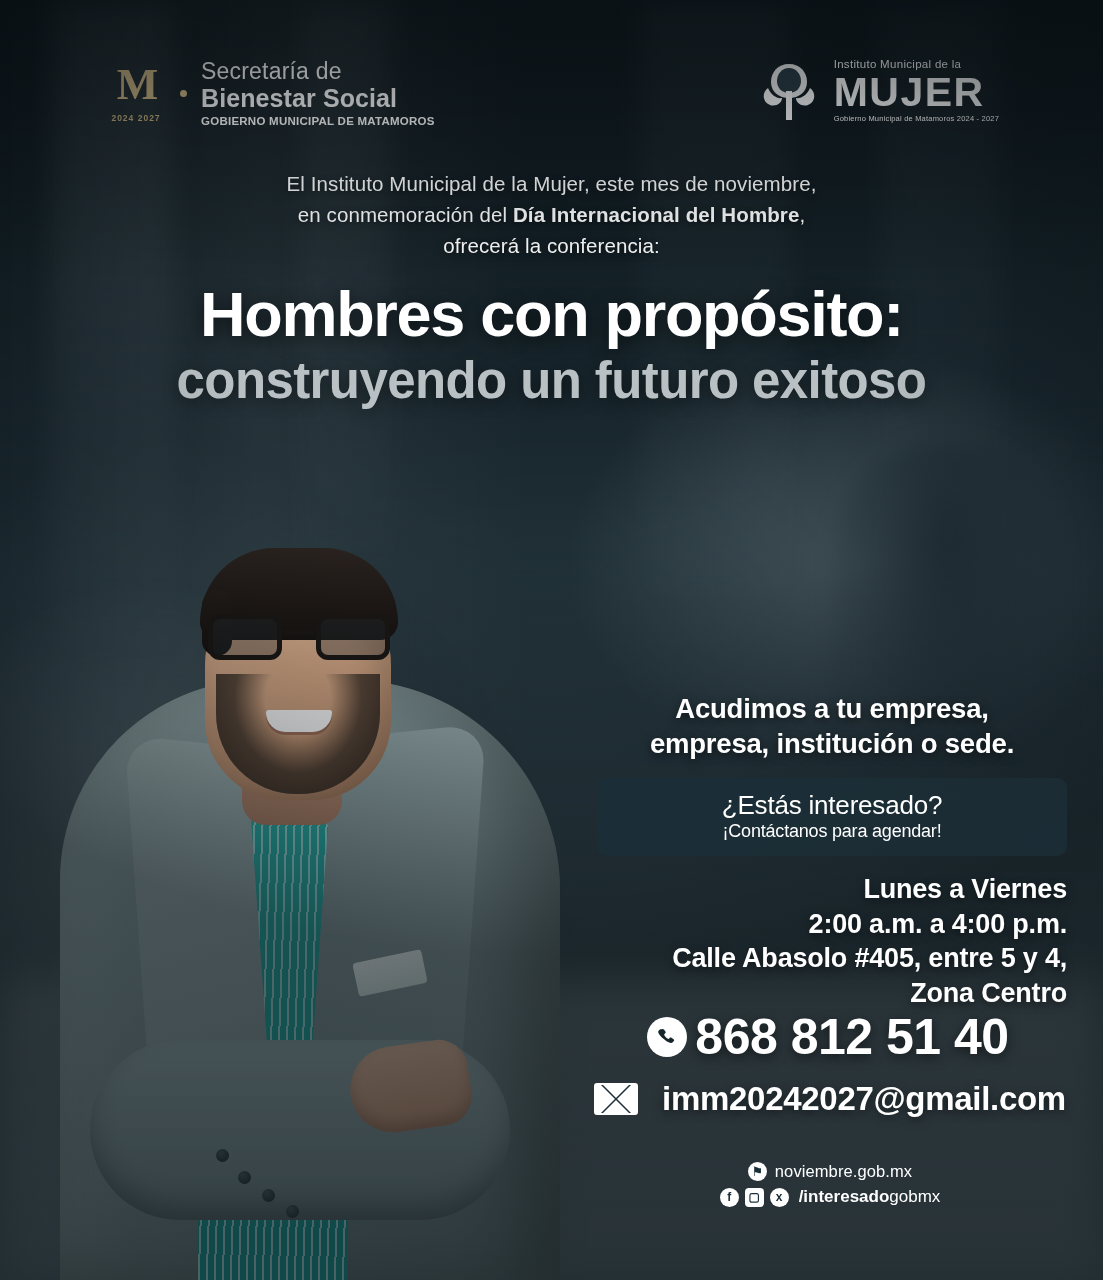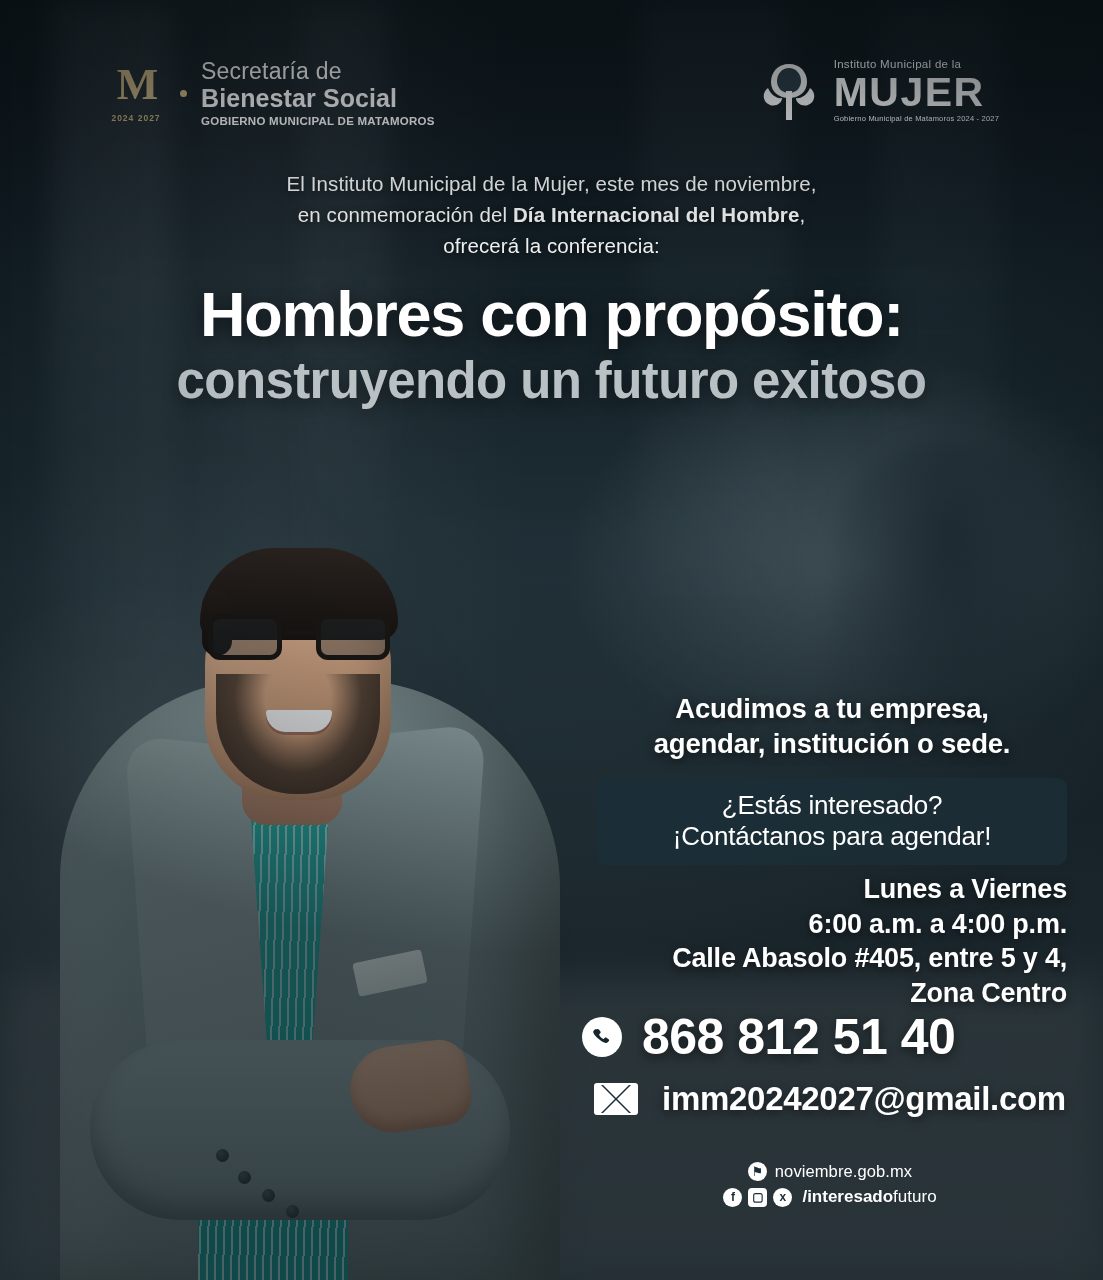--- a/index.html
+++ b/index.html
@@ -255,32 +255,32 @@
     position:absolute; right:36px; top:778px; width:470px;
     background:rgba(27,46,55,.88);
     border-radius:10px;
     padding:12px 10px 14px;
     text-align:center;
   }
   .cta-box .c1, .cta-box .c2 {
     color:#ffffff; font-weight:400; letter-spacing:-.2px;
   }
   .cta-box .c1 { font-size:26px; line-height:1.18; }
-  .cta-box .c2 { font-size:26px; line-height:1.18; }
+  .cta-box .c2 { font-size:18px; line-height:1.18; }
 
   .schedule {
     position:absolute; right:36px; top:872px; width:470px;
     text-align:right; color:#ffffff; font-weight:700;
     font-size:27px; line-height:1.28; letter-spacing:-.2px;
     text-shadow:0 3px 9px rgba(0,0,0,.5);
   }
 
   .phone-row {
-    position:absolute; right:55px; top:1008px; width:466px;
-    display:flex; align-items:center; justify-content:flex-start; gap:20px;
+    position:absolute; right:42px; top:1008px; width:466px;
+    display:flex; align-items:center; justify-content:center; gap:8px;
   }
   .icon-circle {
     width:40px; height:40px; border-radius:50%;
     background:#ffffff; display:flex; align-items:center; justify-content:center;
     flex:0 0 auto;
   }
   .icon-circle svg { display:block; }
   .phone-row .num {
     color:#ffffff; font-weight:700; font-size:50px; letter-spacing:-.5px;
     text-shadow:0 3px 12px rgba(0,0,0,.55);
@@ -411,31 +411,31 @@
     <div class="button" style="left:196px; bottom:118px;"></div>
     <div class="button" style="left:218px; bottom:96px;"></div>
     <div class="button" style="left:242px; bottom:78px;"></div>
     <div class="button" style="left:266px; bottom:62px;"></div>
   </div>
 
   <div class="vignette"></div>
 
   <div class="acudimos">
     <div>Acudimos a tu empresa,</div>
-    <div>agendar, institución o sede.</div>
+    <div>empresa, institución o sede.</div>
   </div>
 
   <div class="cta-box">
     <div class="c1">¿Estás interesado?</div>
     <div class="c2">¡Contáctanos para agendar!</div>
   </div>
 
   <div class="schedule">
     <div>Lunes a Viernes</div>
-    <div>6:00 a.m. a 4:00 p.m.</div>
+    <div>2:00 a.m. a 4:00 p.m.</div>
     <div>Calle Abasolo #405, entre 5 y 4,</div>
     <div>Zona Centro</div>
   </div>
 
   <div class="phone-row">
     <span class="icon-circle">
       <svg width="22" height="22" viewBox="0 0 24 24" aria-hidden="true">
         <path d="M6.6 3.5c.6-.5 1.5-.4 2 .3l1.7 2.3c.4.6.3 1.4-.2 1.9l-.9.8c-.3.3-.4.7-.2 1 .9 1.8 2.4 3.3 4.2 4.2.3.2.8.1 1-.2l.8-.9c.5-.5 1.3-.6 1.9-.2l2.3 1.7c.7.5.8 1.4.3 2l-1.2 1.3c-.6.7-1.6 1-2.5.8-2.6-.6-5.2-2.1-7.3-4.2S3.1 9.6 2.5 7c-.2-.9.1-1.9.8-2.5l1.3-1z" fill="#17262d"></path>
       </svg>
     </span>
@@ -449,17 +449,17 @@
 
   <div class="footer">
     <div class="web">
       <span class="globe">⚑</span>
       <span>noviembre.gob.mx</span>
     </div>
     <div class="socials">
       <span class="sicon round">f</span>
       <span class="sicon">▢</span>
       <span class="sicon round">x</span>
-      <span class="handle"><b>/interesado</b><span>futuro</span></span>
+      <span class="handle"><b>/interesado</b><span>gobmx</span></span>
     </div>
   </div>
 
 </div>
 
 </body></html>

